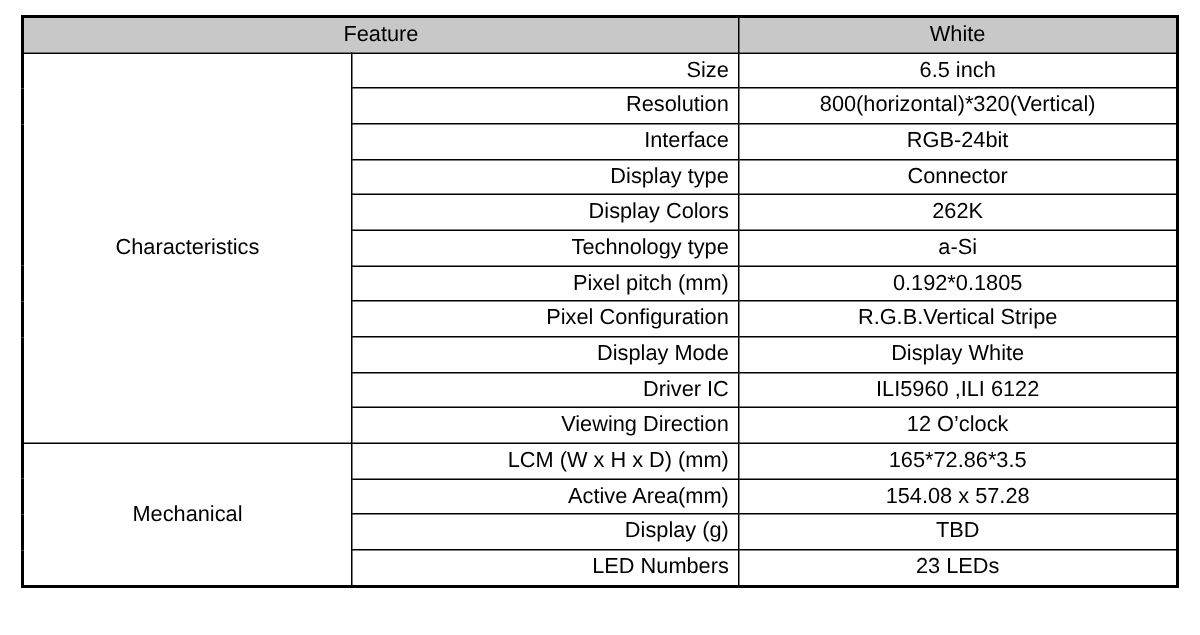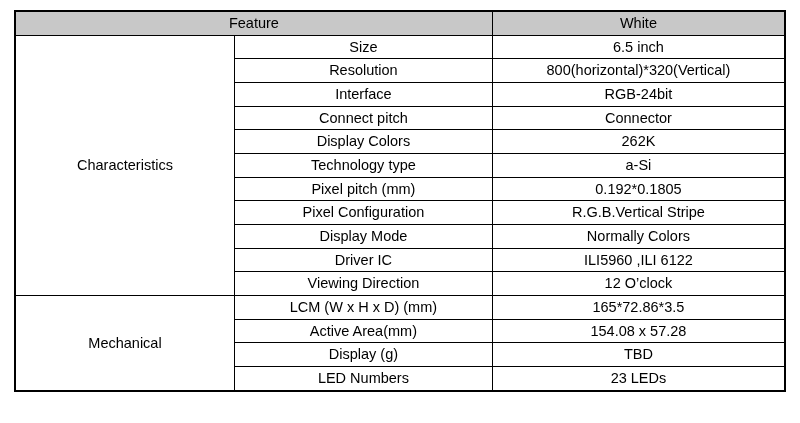--- a/index.html
+++ b/index.html
@@ -49,21 +49,21 @@
   }
   .group-cell {
     text-align: center;
     vertical-align: middle;
     font-size: 15px;
     border-left: 2px solid #000;
     border-right: 1px solid #000;
     margin-left: 14px;
   }
   .feat-cell {
-    text-align: center;
+    text-align: right;
     padding-left: 7px;
   }
   .spec-cell {
     text-align: center;
     border-right: 2px solid #000;
     margin-top: 24px;
   }
   .grp-top td { border-top: 2px solid #000; }
   .hdr-left { border-left: 2px solid #000; }
   .hdr-right { border-right: 2px solid #000; }
@@ -92,42 +92,42 @@
       </tr>
       <tr>
         <td class="feat-cell">Resolution</td>
         <td class="spec-cell">800(horizontal)*320(Vertical)</td>
       </tr>
       <tr>
         <td class="feat-cell">Interface</td>
         <td class="spec-cell">RGB-24bit</td>
       </tr>
       <tr>
-        <td class="feat-cell">Connect pitch</td>
+        <td class="feat-cell">Display type</td>
         <td class="spec-cell">Connector</td>
       </tr>
       <tr>
         <td class="feat-cell">Display Colors</td>
         <td class="spec-cell">262K</td>
       </tr>
       <tr>
         <td class="feat-cell">Technology type</td>
         <td class="spec-cell">a-Si</td>
       </tr>
       <tr>
         <td class="feat-cell">Pixel pitch (mm)</td>
         <td class="spec-cell">0.192*0.1805</td>
       </tr>
       <tr>
         <td class="feat-cell">Pixel Configuration</td>
         <td class="spec-cell">R.G.B.Vertical Stripe</td>
       </tr>
       <tr>
         <td class="feat-cell">Display Mode</td>
-        <td class="spec-cell">Normally Colors</td>
+        <td class="spec-cell">Display White</td>
       </tr>
       <tr>
         <td class="feat-cell">Driver IC</td>
         <td class="spec-cell">ILI5960 ,ILI 6122</td>
       </tr>
       <tr>
         <td class="feat-cell">Viewing Direction</td>
         <td class="spec-cell">12 O’clock</td>
       </tr>
 

